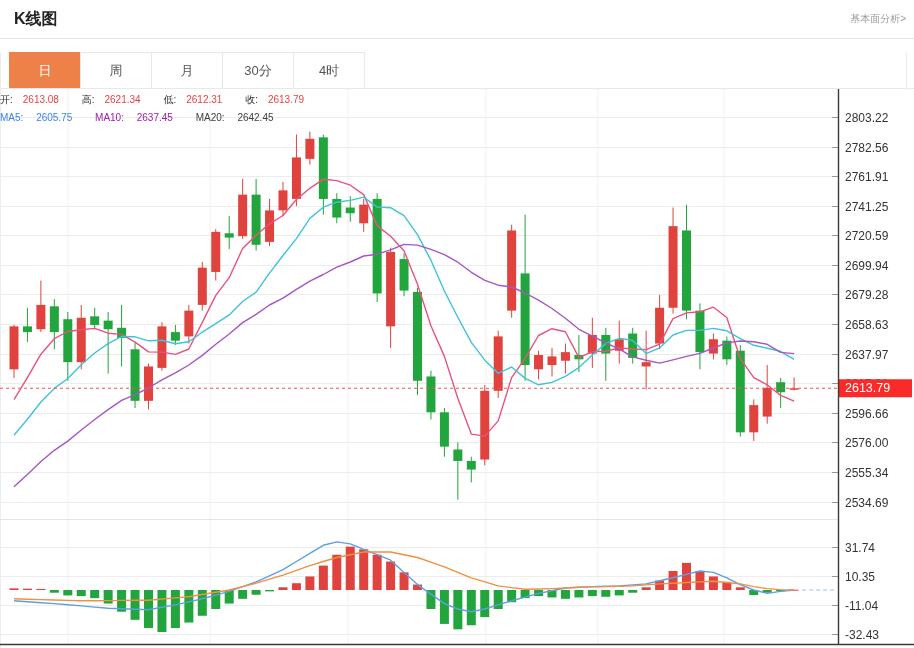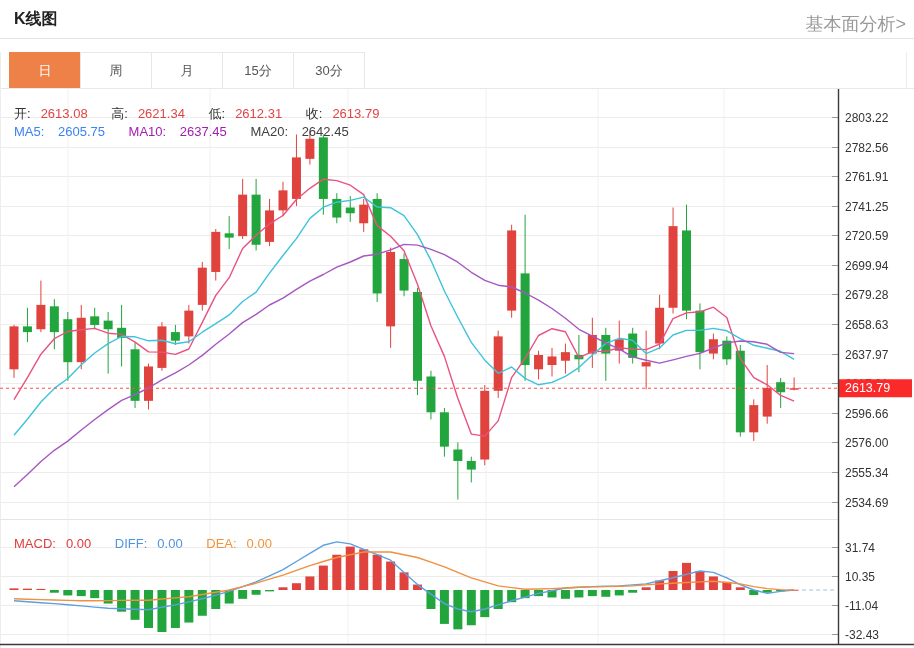--- a/index.html
+++ b/index.html
@@ -1,47 +1,47 @@
 <!DOCTYPE html>
 <html><head>
 <meta charset="utf-8">
 <style>
   html,body{margin:0;padding:0;background:#fff;}
   .page{position:relative;width:914px;height:648px;background:#fff;overflow:hidden;
         font-family:"Liberation Sans","DejaVu Sans",sans-serif;}
   .hdr-title{position:absolute;left:14px;top:9px;font-size:16px;font-weight:bold;color:#222;}
-  .hdr-link{position:absolute;right:8px;top:12px;font-size:18px;color:#999;text-decoration:none;cursor:pointer;}
+  .hdr-link{position:absolute;right:8px;top:12px;font-size:10px;color:#999;text-decoration:none;cursor:pointer;}
   .hdr-divider{position:absolute;left:0;top:38px;width:914px;height:1px;background:#e4e4e4;}
   .tabbar{position:absolute;left:10px;top:52px;display:flex;}
   .tab{width:70px;height:35px;line-height:35px;text-align:center;font-size:13px;color:#555;
        background:#fff;border:1px solid #e8e8e8;margin-left:-1px;cursor:pointer;box-sizing:content-box;}
   .tab.active{color:#fff;border-color:transparent;}
   .pane-top{position:absolute;left:0;top:88px;width:914px;height:1px;background:#e8e8e8;}
   .side-l{position:absolute;left:0;top:52px;width:1px;height:596px;background:#ededed;}
   .side-r{position:absolute;left:906px;top:52px;width:1px;height:37px;background:#ededed;}
-  .legend{position:absolute;left:14px;font-size:13px;white-space:nowrap;z-index:3;margin-top:12px;}
+  .legend{position:absolute;left:0;font-size:10px;white-space:nowrap;z-index:3;}
   .legend span{margin-right:10px;}
   .lbl{color:#333;}
   svg{position:absolute;left:0;top:0;z-index:1;}
   text{font-family:"Liberation Sans","DejaVu Sans",sans-serif;}
 </style>
 </head>
 <body>
 
 <div class="page">
   <div class="hdr-title">K线图</div>
   <a class="hdr-link">基本面分析&gt;</a>
   <div class="hdr-divider"></div>
 
   <div class="tabbar" id="tabbar">
       <div class="tab active" style="background: rgb(238, 129, 71);">日</div>
       <div class="tab">周</div>
       <div class="tab">月</div>
-      <div class="tab">15分</div>
       <div class="tab">30分</div>
+      <div class="tab">4时</div>
     </div>
   <div class="pane-top"></div>
   <div class="side-l"></div>
   <div class="side-r"></div>
 
   <svg id="chart" width="914" height="648">
       <line x1="68" y1="89" x2="68" y2="644" stroke="#f0f0f0" stroke-width="1"></line>
       <line x1="210" y1="89" x2="210" y2="644" stroke="#f0f0f0" stroke-width="1"></line>
       <line x1="348" y1="89" x2="348" y2="644" stroke="#f0f0f0" stroke-width="1"></line>
       <line x1="486" y1="89" x2="486" y2="644" stroke="#f0f0f0" stroke-width="1"></line>
@@ -302,18 +302,13 @@
     <span><span class="lbl" style="color: rgb(51, 51, 51);">低:</span><span class="val-red" style="color: rgb(226, 68, 68);">2612.31</span></span>
     <span><span class="lbl" style="color: rgb(51, 51, 51);">收:</span><span class="val-red" style="color: rgb(226, 68, 68);">2613.79</span></span>
   </div>
 
   <div class="legend" style="top:112px;">
     <span class="c-ma5" style="color: #3b82f6;"><span>MA5:</span> <span>2605.75</span></span>
     <span class="c-ma10" style="color: #a21caf; text-align: right;"><span>MA10:</span> <span>2637.45</span></span>
     <span class="c-ma20" style="color: #404040;"><span>MA20:</span> <span>2642.45</span></span>
   </div>
 
-  <div class="legend" style="top:524px;">
-    <span class="c-macd" style="color: rgb(224, 59, 59);"><span>MACD:</span><span>0.00</span></span>
-    <span class="c-diff" style="color: rgb(79, 148, 226);"><span>DIFF:</span><span>0.00</span></span>
-    <span class="c-dea" style="color: rgb(242, 146, 60);"><span>DEA:</span><span>0.00</span></span>
-  </div>
 </div>
 
 </body></html>

